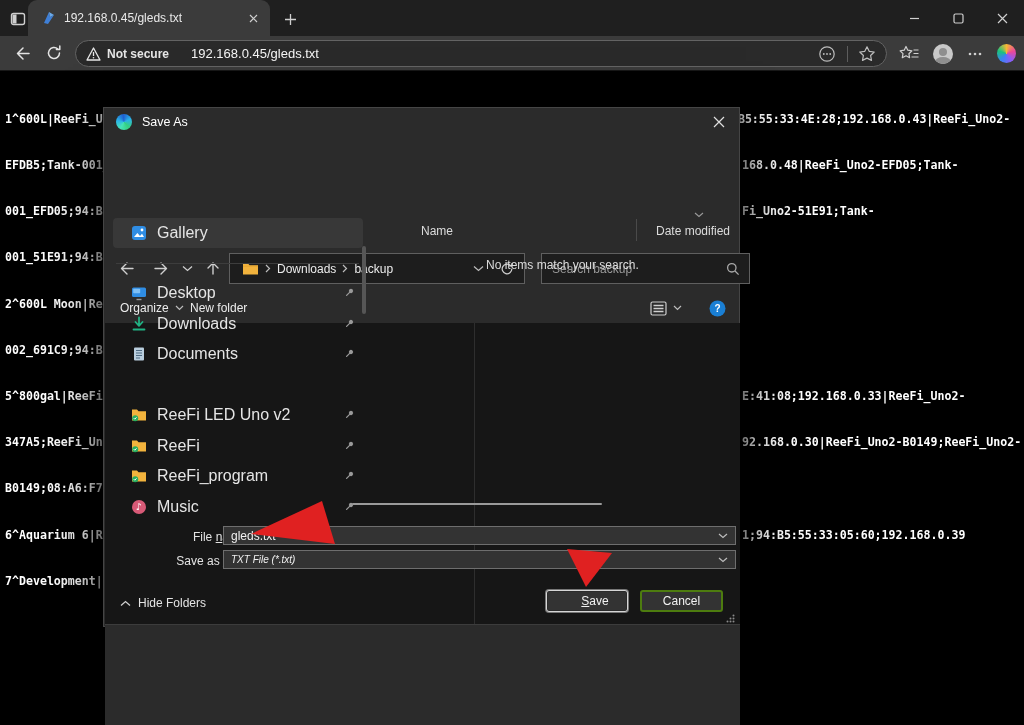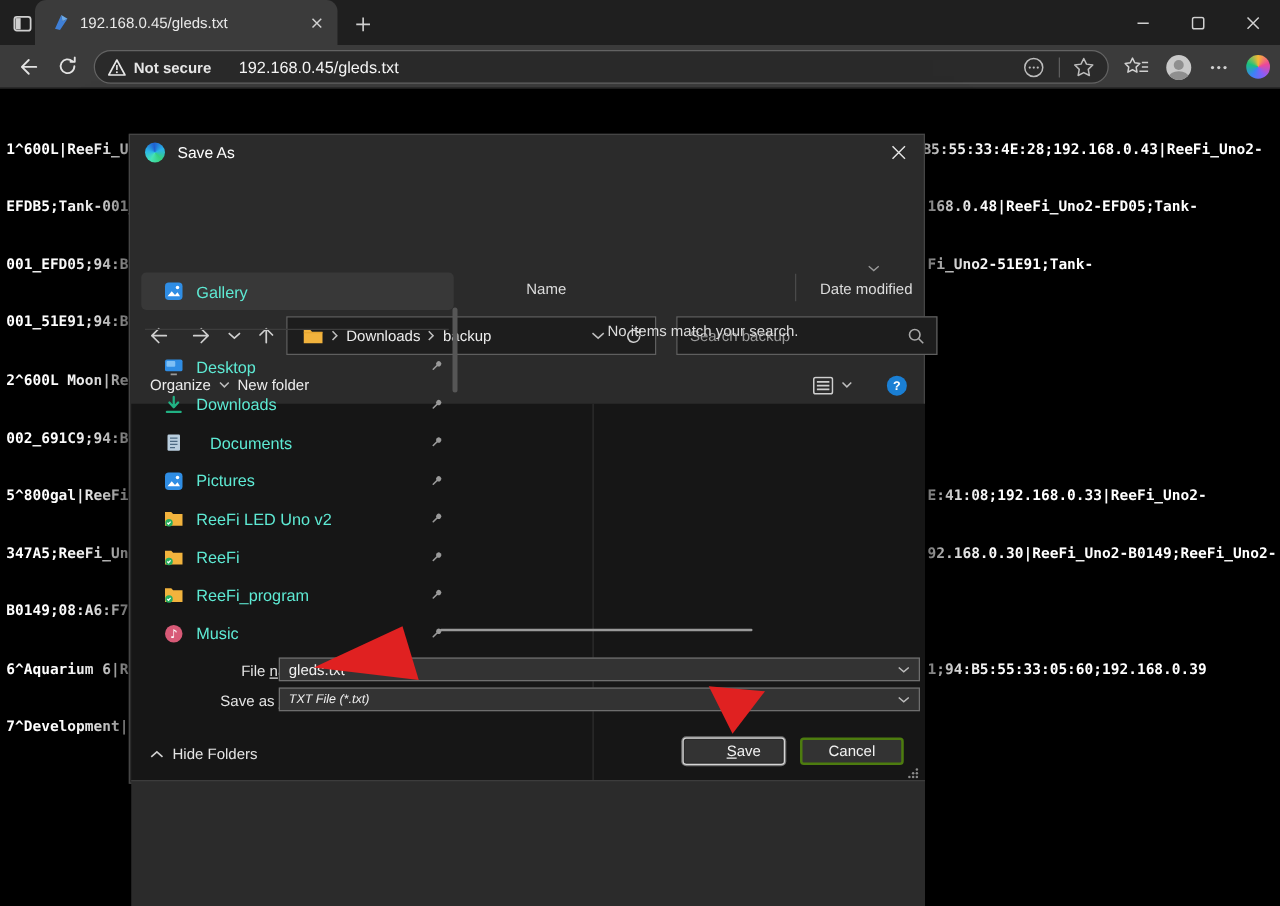--- a/index.html
+++ b/index.html
@@ -50,21 +50,21 @@
   .boxfield{position:absolute;background:#1d1d1d;border:1px solid #5f5f5f;box-sizing:border-box;height:31px;top:145px;display:flex;align-items:center;}
   .crumb-sep{margin:0 6px;}
   .crumb{color:#ececec;font-size:12px;white-space:nowrap;}
   .search-input{background:transparent;border:none;outline:none;color:#cfcfcf;font-size:12px;font-family:"Liberation Sans",sans-serif;width:138px;padding:0 0 0 10px;}
   .search-input::placeholder{color:#9a9a9a;}
   .tbtn{position:absolute;top:189px;height:22px;display:flex;align-items:center;gap:6px;color:#ececec;font-size:12px;}
   #dlg-body{left:1px;top:215px;width:635px;height:301px;background:#161616;}
   .side-sep{left:370px;top:215px;width:1px;height:301px;background:#2e2e2e;}
   .srow{position:absolute;left:9px;width:250px;height:30px;display:flex;align-items:center;border-radius:4px;}
   .srow .sicon{width:16px;height:16px;margin:0 10px 0 18px;flex:0 0 auto;}
-  .srow .slabel{color:#5eead4;font-size:13px;flex:1;white-space:nowrap;overflow:hidden;}
+  .srow .slabel{color:#e5e5e5;font-size:16px;flex:1;white-space:nowrap;overflow:hidden;}
   .srow .pin{margin-right:8px;flex:0 0 auto;}
   .srow.selected{background:#383838;}
   .side-div{left:12px;width:243px;height:1px;background:#3d3d3d;}
   .vscroll{left:258px;width:4px;border-radius:2px;background:#565656;}
   .hscroll{height:2px;background:#9a9a9a;border-radius:1px;}
   .colhead{color:#dcdcdc;font-size:12px;margin-left:12px;}
   .col-div{width:1px;height:22px;background:#4a4a4a;}
   .empty-msg{color:#dcdcdc;font-size:12px;}
   #dlg-bottom{left:1px;top:516px;width:635px;height:102px;background:#2b2b2b;border-top:1px solid #3c3c3c;box-sizing:border-box;}
   .flabel{position:absolute;color:#e4e4e4;font-size:12px;text-align:right;width:110px;left:35px;}
@@ -316,40 +316,26 @@
           <path d="M2.5 13.5h11" stroke="#21b183" stroke-width="1.8" stroke-linecap="round"></path>
         </svg>
       <span class="slabel">Downloads</span>
       <svg class="pin" width="12" height="12" viewBox="0 0 12 12">
           <g transform="rotate(45 6 6)" fill="#9a9a9a">
             <circle cx="6" cy="3.2" r="2.1"></circle>
             <rect x="5.35" y="4.5" width="1.3" height="5.5" rx=".6"></rect>
           </g>
         </svg>
     </div>
-    <div class="srow" style="top:231px;gap:11px;">
+    <div class="srow" style="top:231px;">
       <svg class="sicon" viewBox="0 0 16 16">
           <rect x="3" y="1.5" width="10" height="13" rx="1" fill="#b9cede"></rect>
           <path d="M5 4.5h6M5 7h6M5 9.5h6M5 12h4" stroke="#4d6a82" stroke-width="1"></path>
         </svg>
       <span class="slabel">Documents</span>
-      <svg class="pin" width="12" height="12" viewBox="0 0 12 12">
-          <g transform="rotate(45 6 6)" fill="#9a9a9a">
-            <circle cx="6" cy="3.2" r="2.1"></circle>
-            <rect x="5.35" y="4.5" width="1.3" height="5.5" rx=".6"></rect>
-          </g>
-        </svg>
-    </div>
-    <div class="srow" style="top:261.5px;">
-      <svg class="sicon" viewBox="0 0 16 16">
-          <rect x="1" y="1" width="14" height="14" rx="3" fill="#2f8de4"></rect>
-          <path d="M3 12l3.4-4 2.6 3 2-2.2 2 3.2Z" fill="#fff"></path>
-          <circle cx="11" cy="5" r="1.4" fill="#fff"></circle>
-        </svg>
-      <span class="slabel">Pictures</span>
       <svg class="pin" width="12" height="12" viewBox="0 0 12 12">
           <g transform="rotate(45 6 6)" fill="#9a9a9a">
             <circle cx="6" cy="3.2" r="2.1"></circle>
             <rect x="5.35" y="4.5" width="1.3" height="5.5" rx=".6"></rect>
           </g>
         </svg>
     </div>
     <div class="srow" style="top:292px;">
       <svg class="sicon" viewBox="0 0 16 16">
           <path d="M1 2.5h5l1.5 1.7H15v9.3H1Z" fill="#f2b33d"></path>

